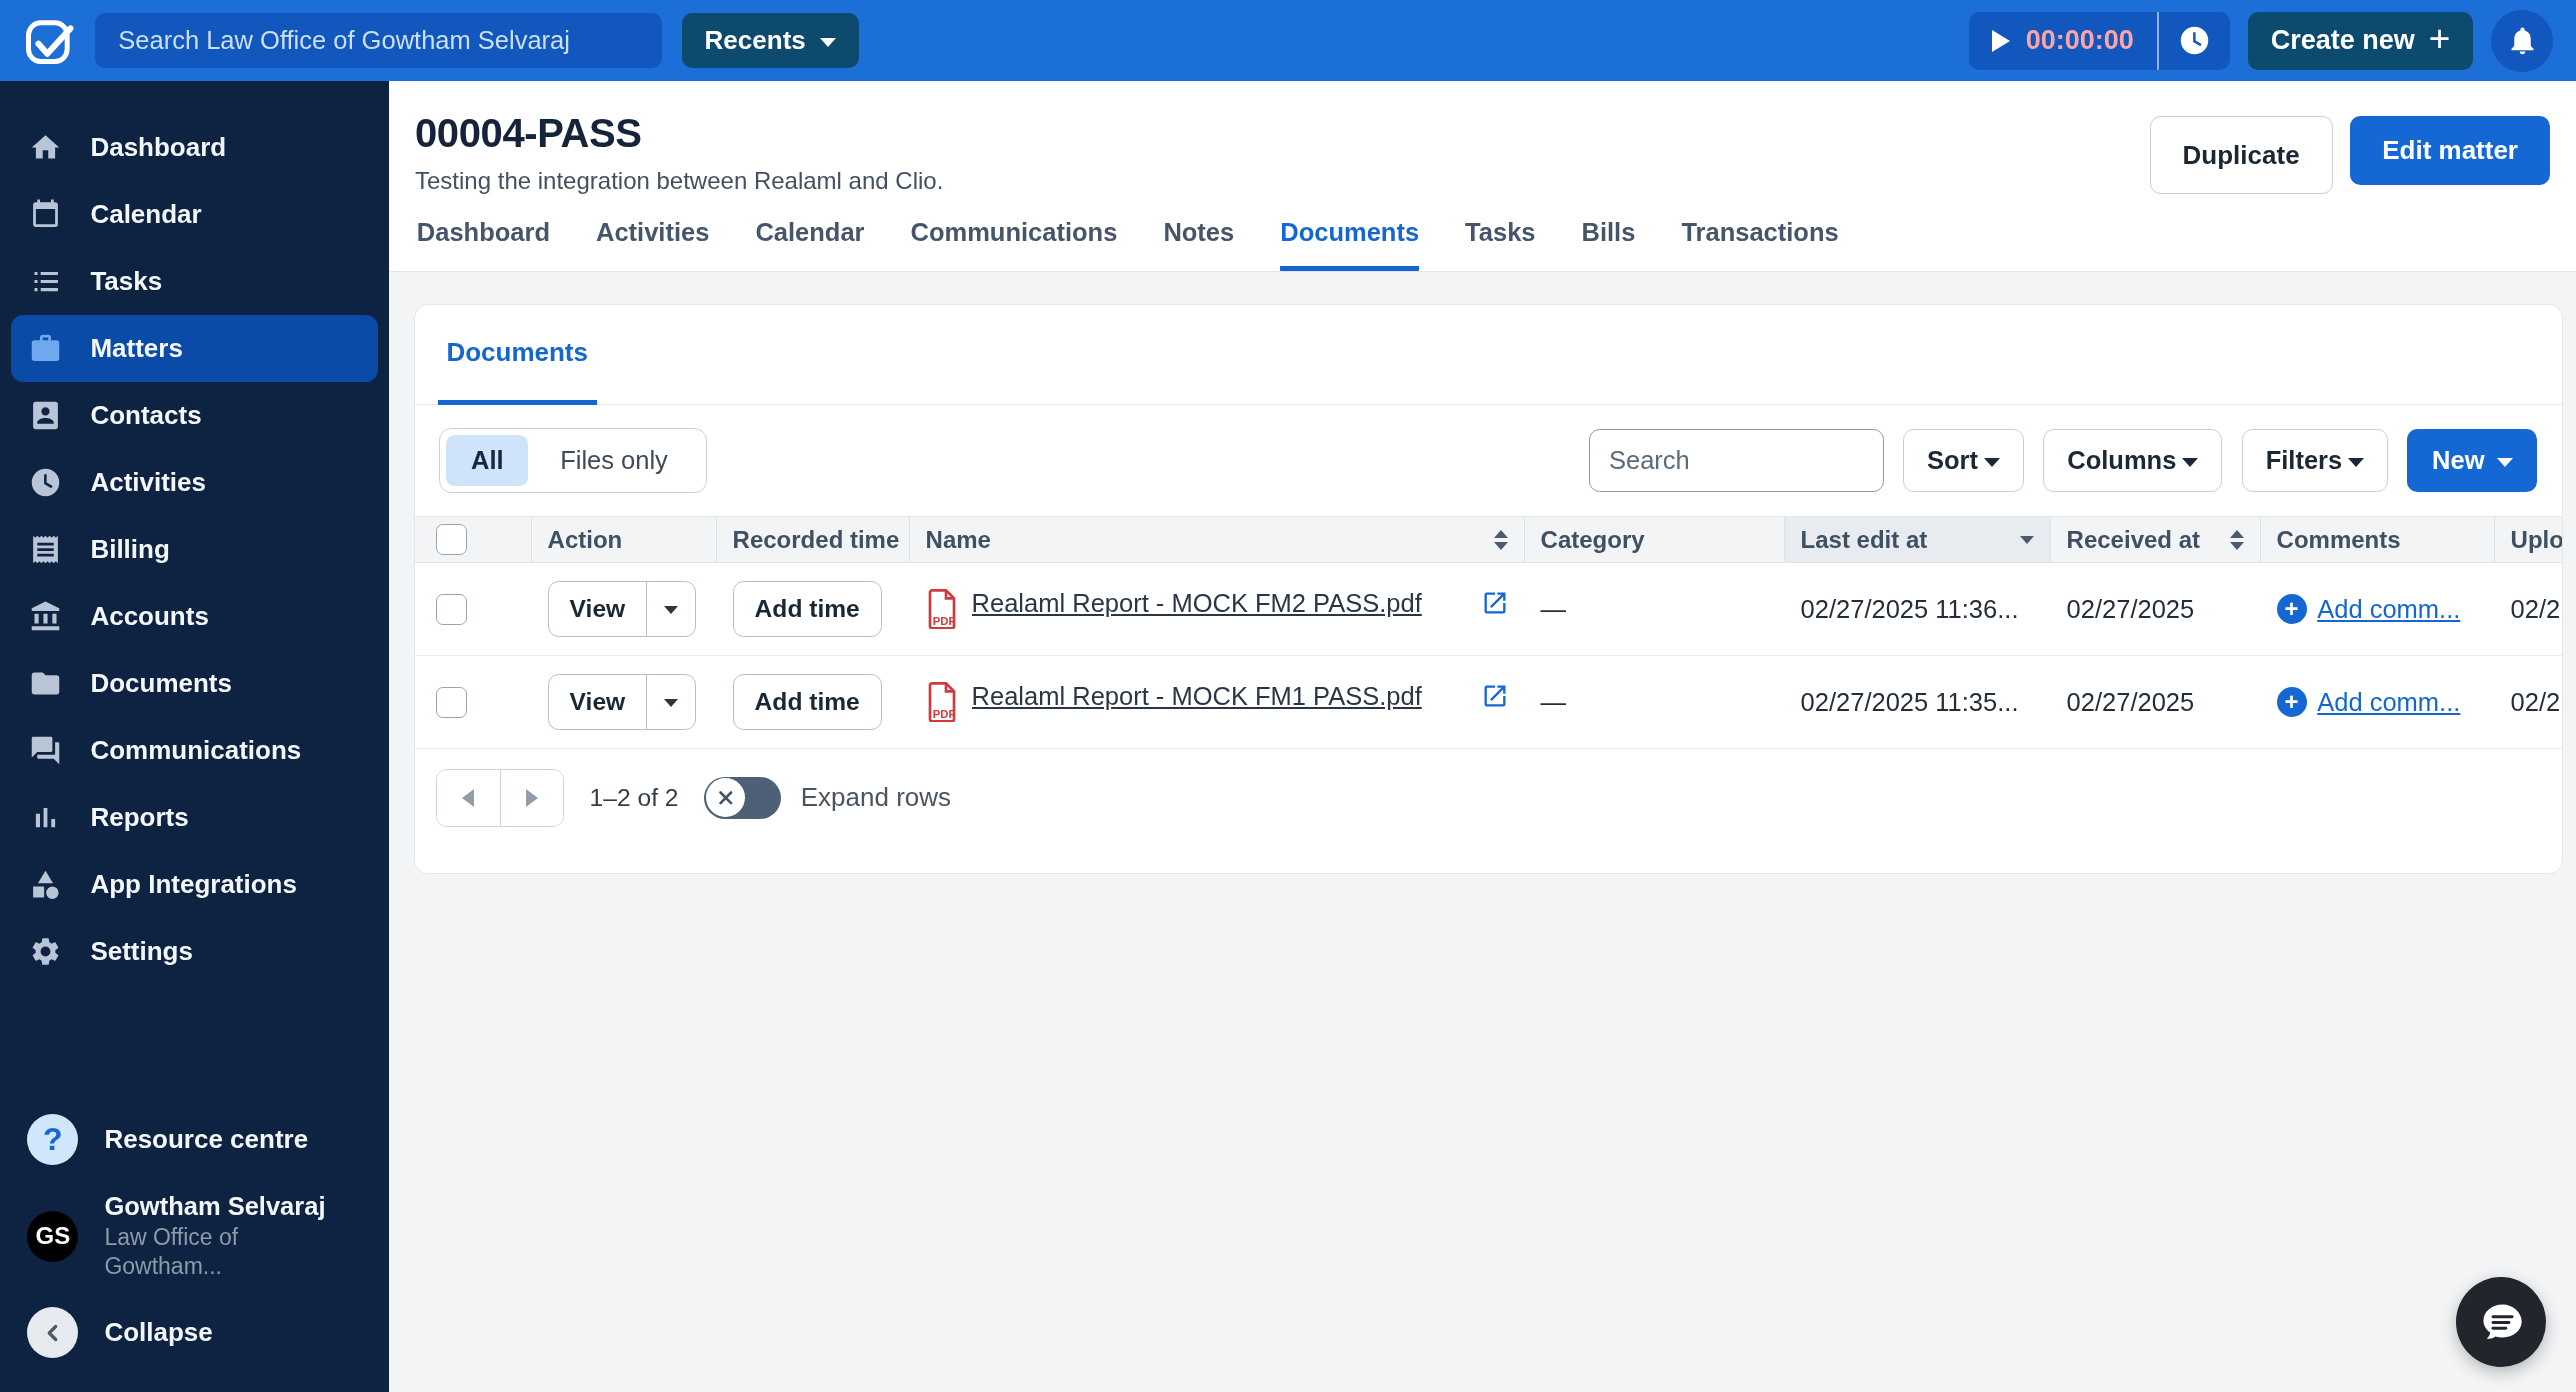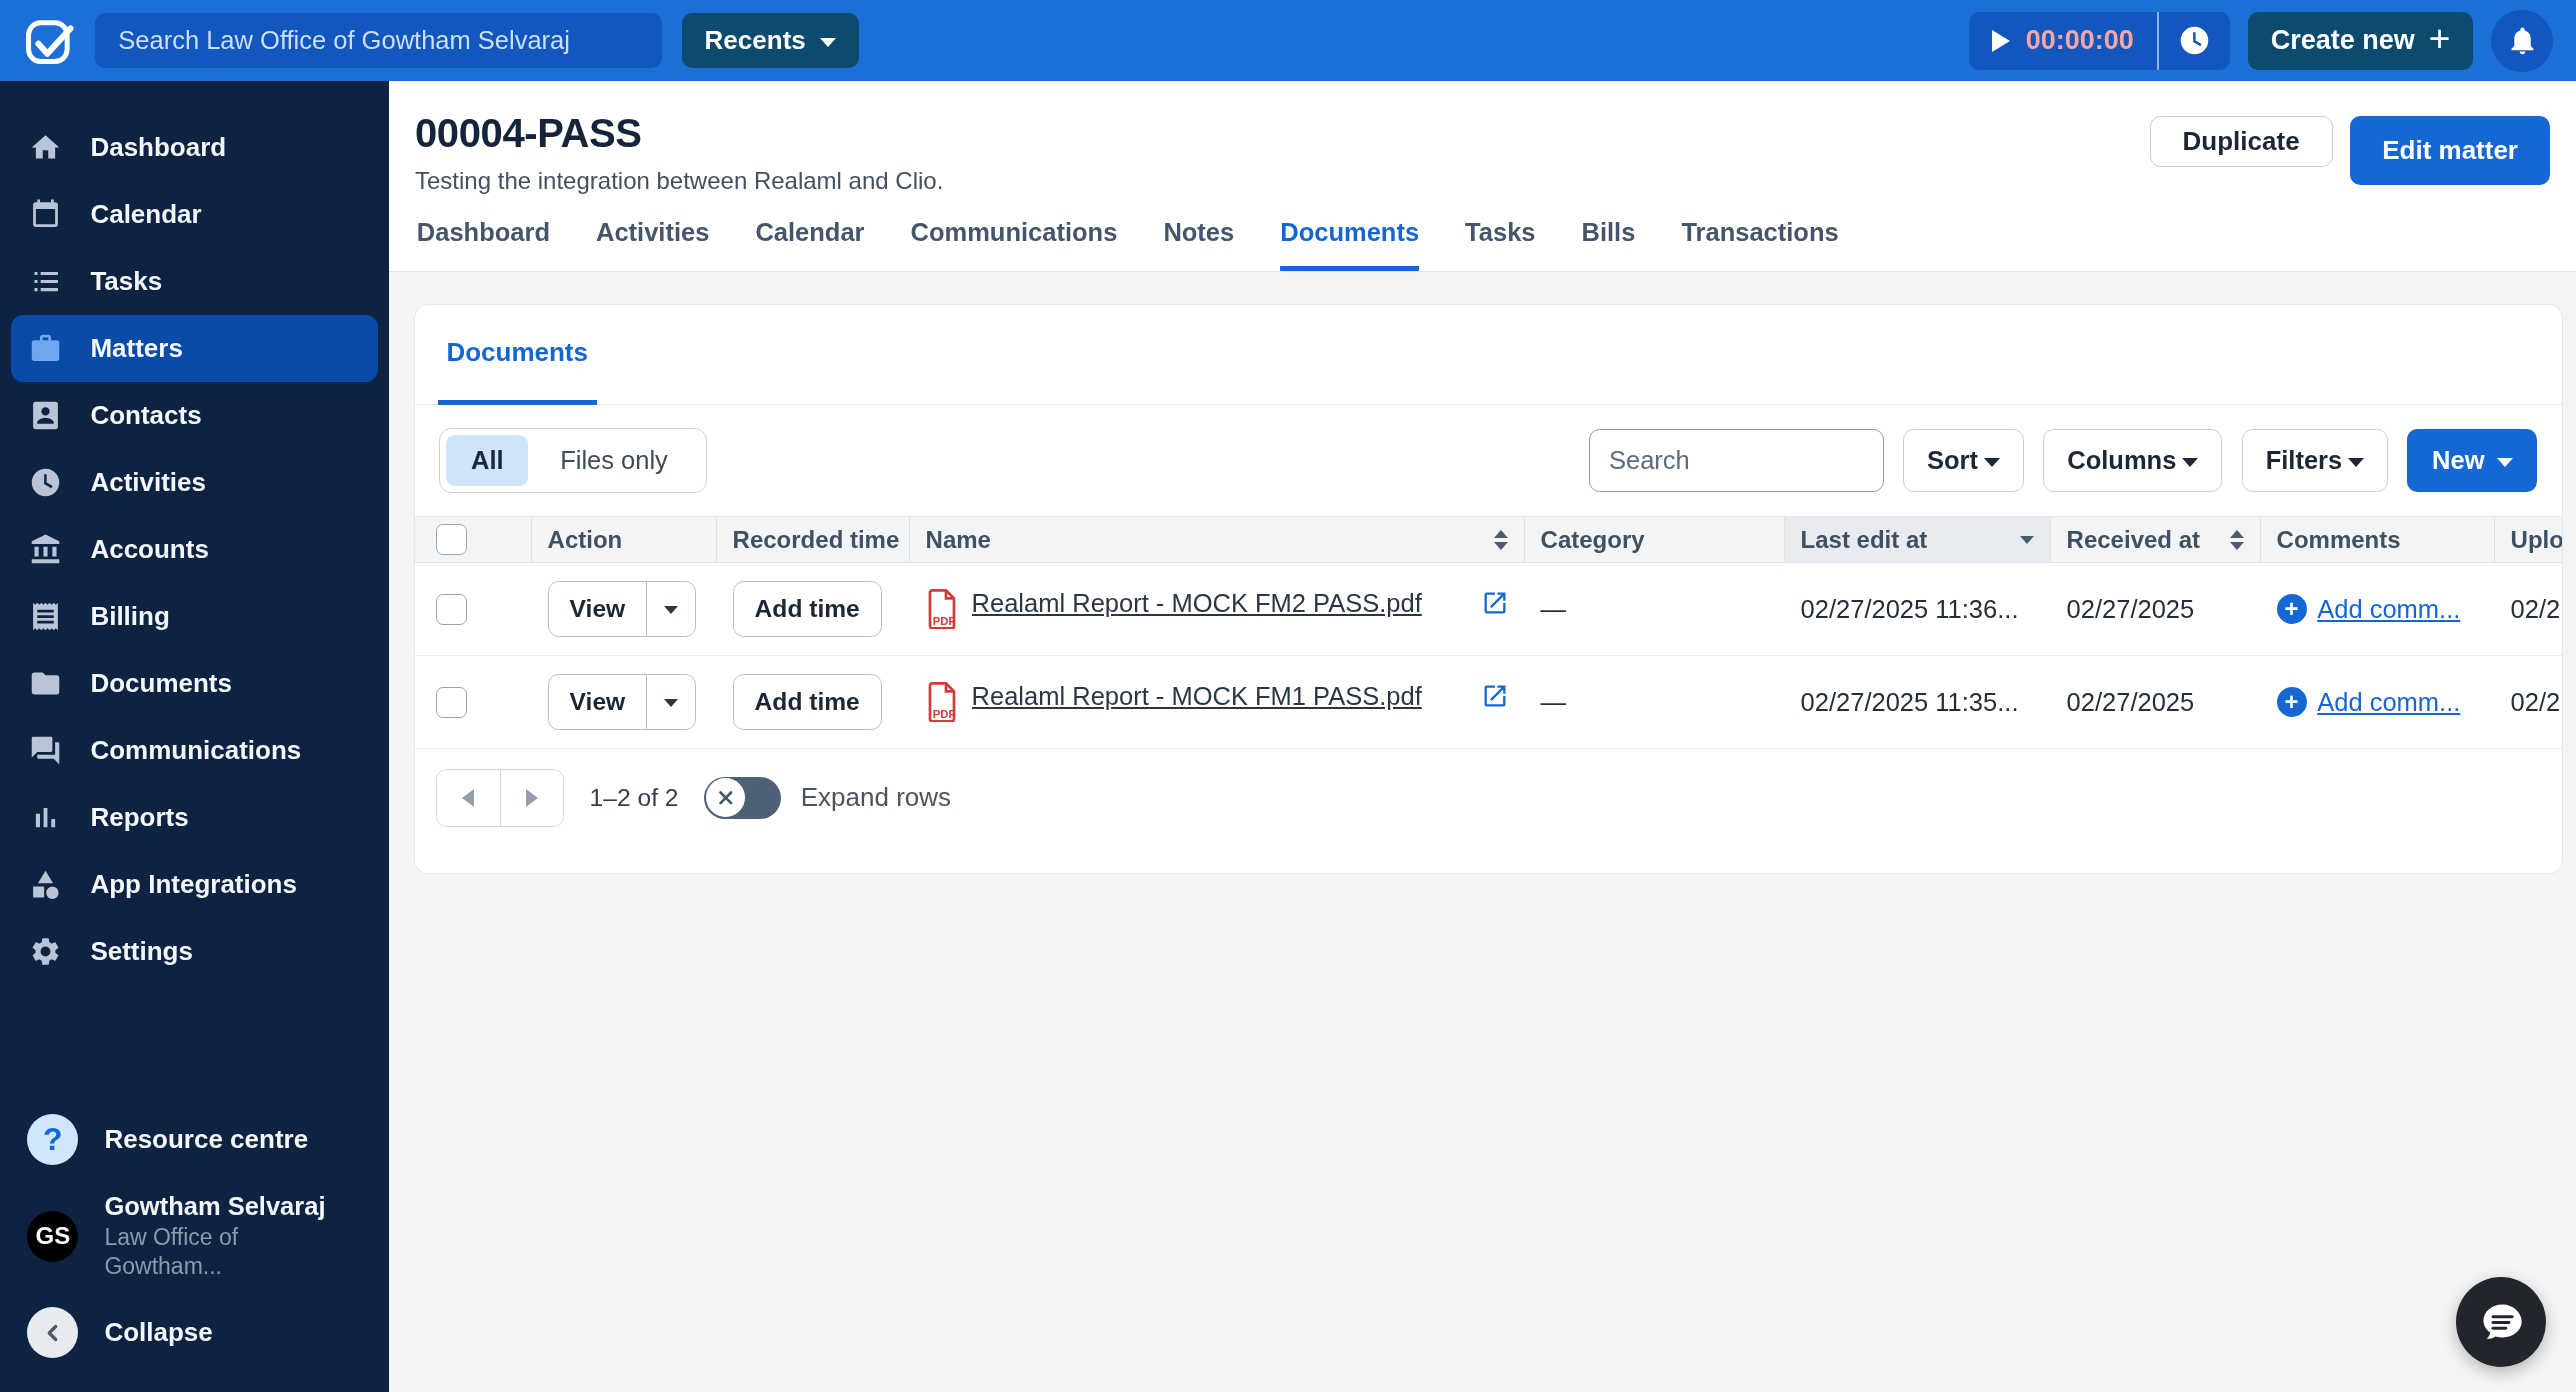--- a/index.html
+++ b/index.html
@@ -70,21 +70,21 @@
   .user-name { color:#f4f7fa; font-size:25.5px; font-weight:600; }
   .user-org { color:#8d9aa9; font-size:23px; }
 
   
   .main { position:absolute; left:389px; top:81px; right:0; bottom:0; }
   .matter-header { background:#fff; padding:30px 26px 0 26px; position:relative; border-bottom:0.9px solid #e1e5e9; }
   .matter-title { font-size:40px; font-weight:800; color:#15243a; letter-spacing:-0.4px; }
   .matter-subtitle { font-size:24px; color:#42505f; margin-top:10.6px; }
   .header-actions { position:absolute; right:26px; top:35px; display:flex; gap:17.6px; }
   .btn { border-radius:10.6px; font-family:inherit; cursor:pointer; display:flex; align-items:center; justify-content:center; }
-  .btn-secondary { height:51px; padding:0 32px; background:#fff; border:1.8px solid #c6cdd4; font-size:26px; font-weight:bold; color:#1b2733; }
+  .btn-secondary { height:78px; padding:0 32px; background:#fff; border:1.8px solid #c6cdd4; font-size:26px; font-weight:bold; color:#1b2733; }
   .btn-primary-lg { height:69px; padding:0 32px; background:#1568d4; border:none; font-size:26px; font-weight:bold; color:#fff; }
   .tabs { display:flex; gap:46px; margin-top:23px; padding-left:1.8px; }
   .tab { font-size:25.5px; font-weight:600; color:#45566b; padding-bottom:19.3px; cursor:pointer; border-bottom:5.3px solid transparent; white-space:nowrap; }
   .tab.active { color:#1467d3; border-bottom-color:#1467d3; border-radius:0.9px; }
 
   
   .card {
     background:#fff; border-radius:14px; border:0.9px solid #e3e7ea;
     margin:32px 13px 0 24.6px; height:570px; overflow:hidden; position:relative;
   }
@@ -251,33 +251,33 @@
           <svg viewBox="0 0 24 24">
             <path fill="currentColor" d="M12 2a10 10 0 1 0 0 20 10 10 0 0 0 0-20zm4.2 14.2L11 13V6h1.8v6l4.4 2.6-1 1.6z"></path>
           </svg>
         </span>
     <span class="side-label">Activities</span>
   </div>
 
   <div class="side-item">
     <span class="side-icon">
           <svg viewBox="0 0 24 24">
+            <path fill="currentColor" d="M19.5 3.5 18 2l-1.5 1.5L15 2l-1.5 1.5L12 2l-1.5 1.5L9 2 7.5 3.5 6 2 4.5 3.5 3 2v20l1.5-1.5L6 22l1.5-1.5L9 22l1.5-1.5L12 22l1.5-1.5L15 22l1.5-1.5L18 22l1.5-1.5L21 22V2l-1.5 1.5zM18 9H6V7h12v2zm0 4H6v-2h12v2zm0 4H6v-2h12v2z"></path>
+          </svg>
+        </span>
+    <span class="side-label">Billing</span>
+  </div>
+
+  <div class="side-item">
+    <span class="side-icon">
+          <svg viewBox="0 0 24 24">
             <path fill="currentColor" d="M4 10h3v7H4zm6.5 0h3v7h-3zM2 19h20v3H2zm15-9h3v7h-3zm-5-9L2 6v2h20V6z"></path>
           </svg>
         </span>
     <span class="side-label">Accounts</span>
-  </div>
-
-  <div class="side-item">
-    <span class="side-icon">
-          <svg viewBox="0 0 24 24">
-            <path fill="currentColor" d="M19.5 3.5 18 2l-1.5 1.5L15 2l-1.5 1.5L12 2l-1.5 1.5L9 2 7.5 3.5 6 2 4.5 3.5 3 2v20l1.5-1.5L6 22l1.5-1.5L9 22l1.5-1.5L12 22l1.5-1.5L15 22l1.5-1.5L18 22l1.5-1.5L21 22V2l-1.5 1.5zM18 9H6V7h12v2zm0 4H6v-2h12v2zm0 4H6v-2h12v2z"></path>
-          </svg>
-        </span>
-    <span class="side-label">Billing</span>
   </div>
 
   <div class="side-item">
     <span class="side-icon">
           <svg viewBox="0 0 24 24">
             <path fill="currentColor" d="M20 6h-8l-2-2H4a2 2 0 0 0-2 2v12a2 2 0 0 0 2 2h16a2 2 0 0 0 2-2V8a2 2 0 0 0-2-2z"></path>
           </svg>
         </span>
     <span class="side-label">Documents</span>
   </div>

